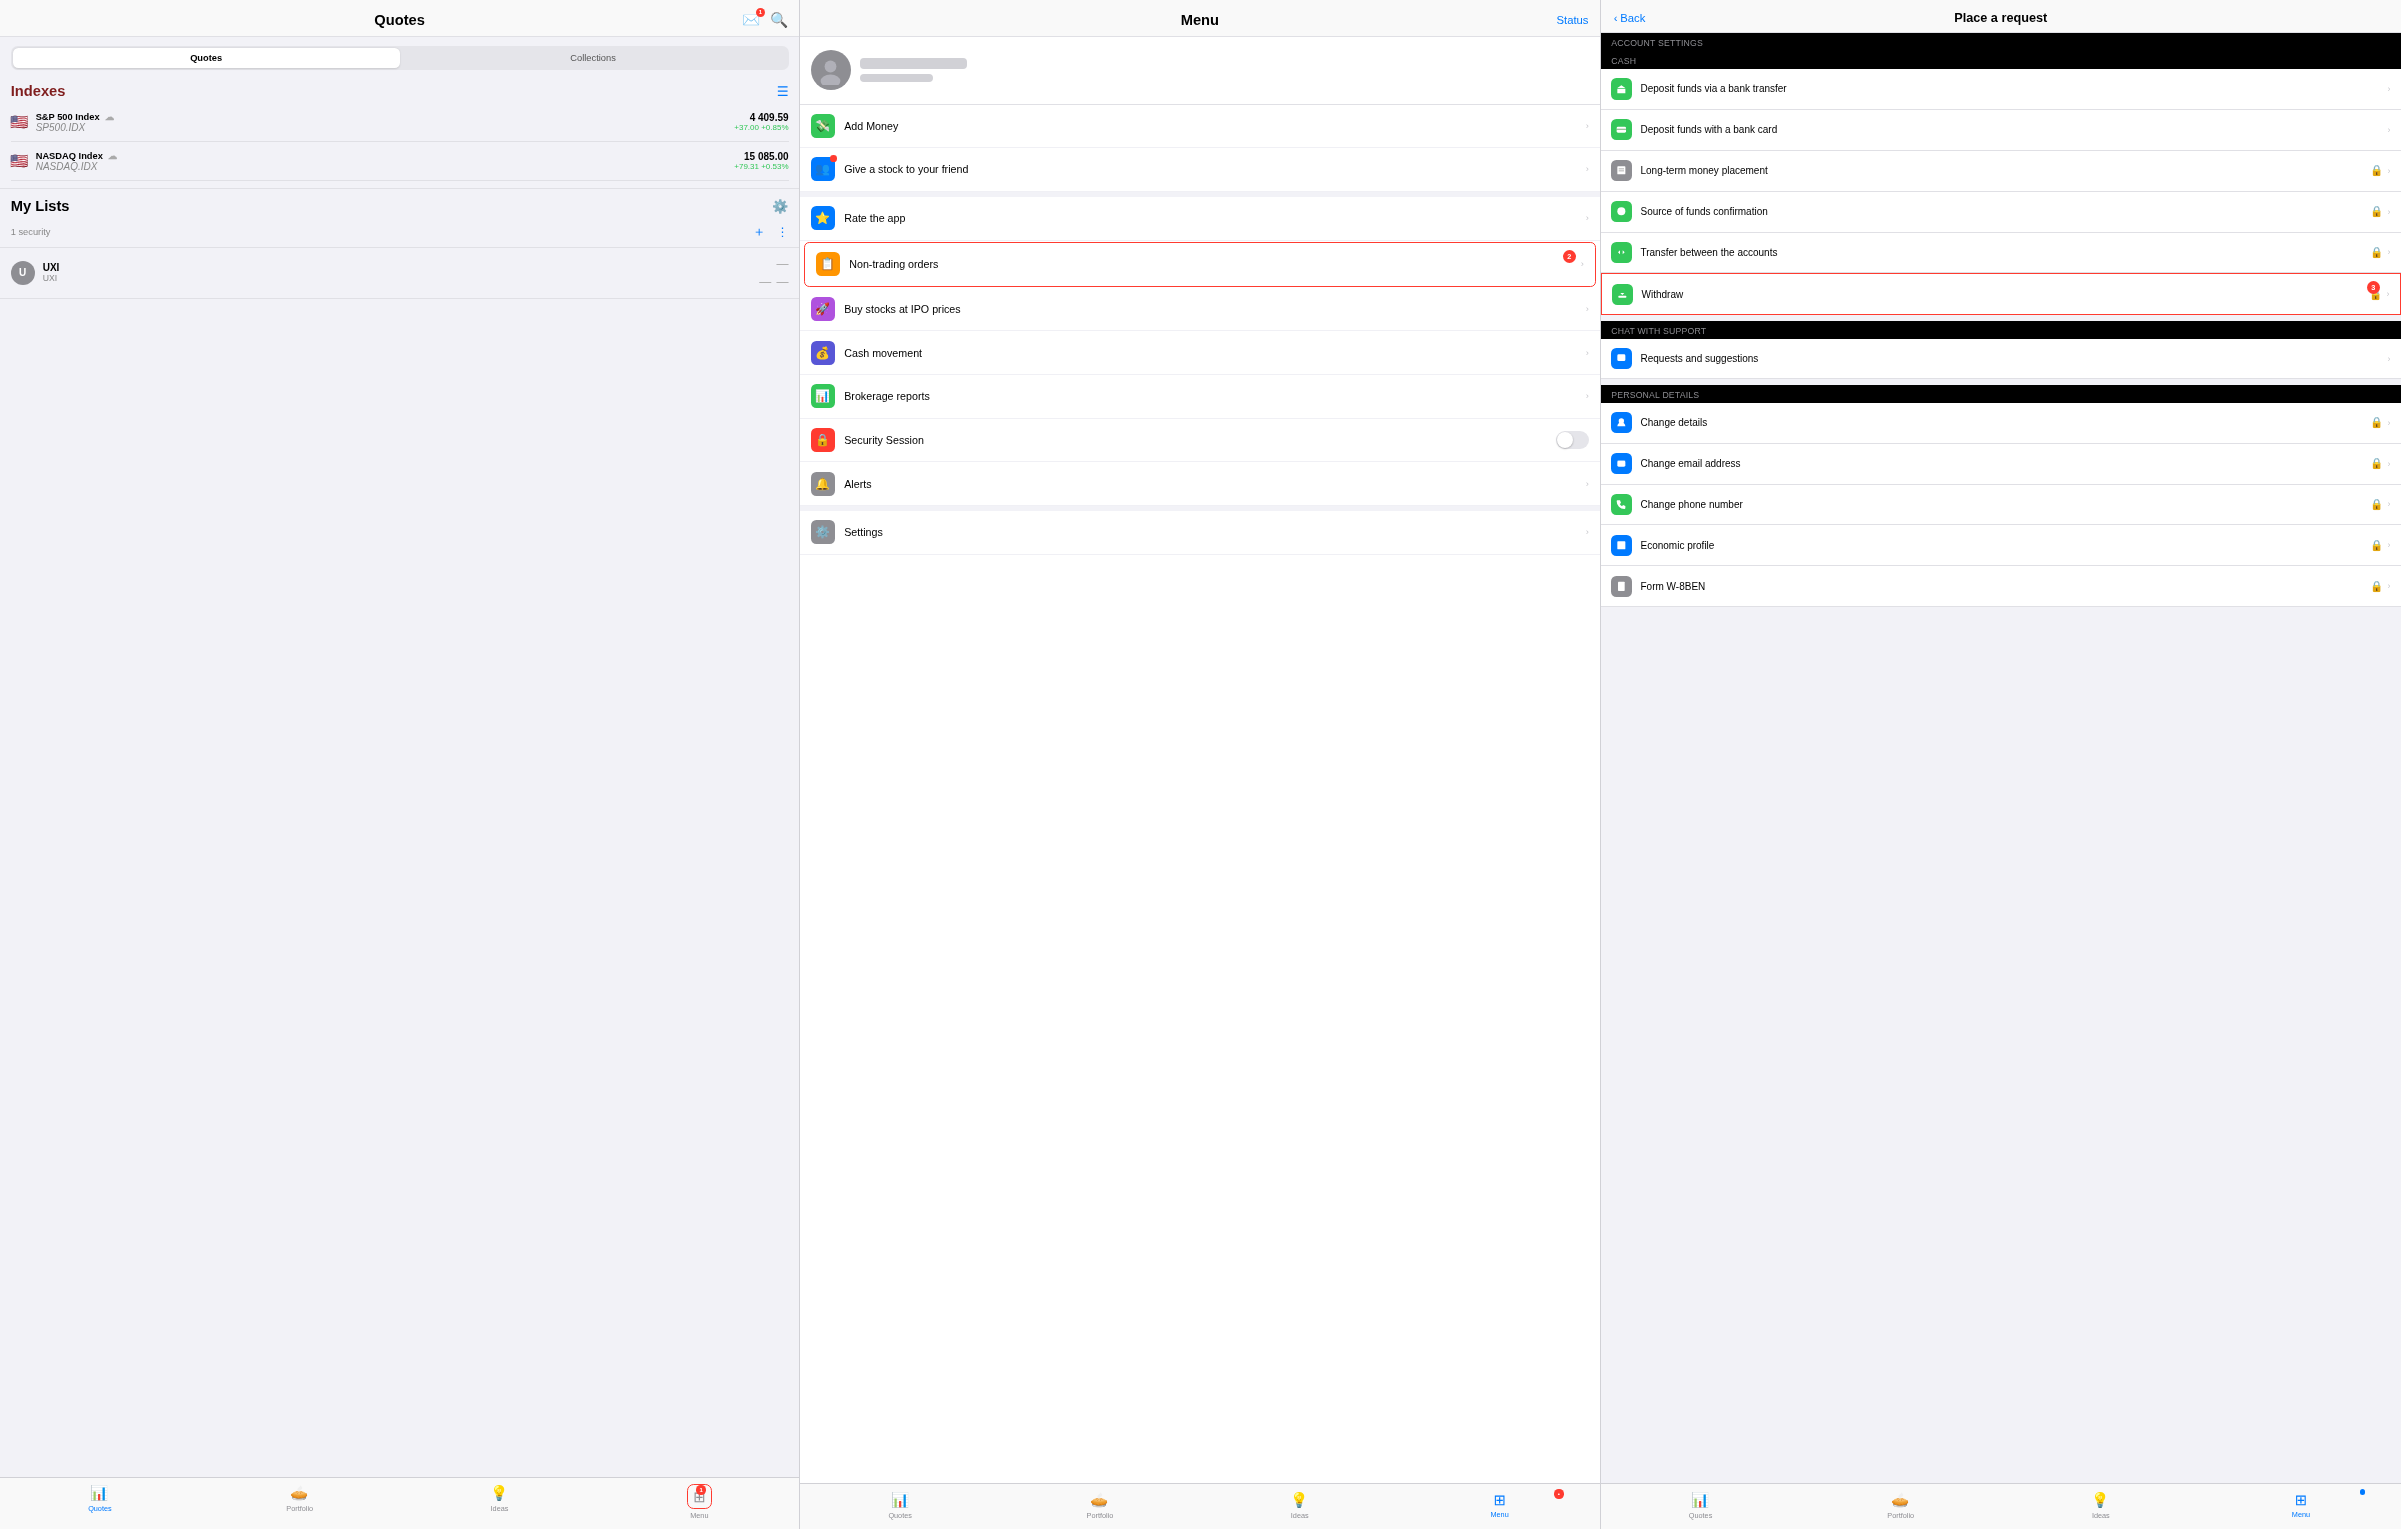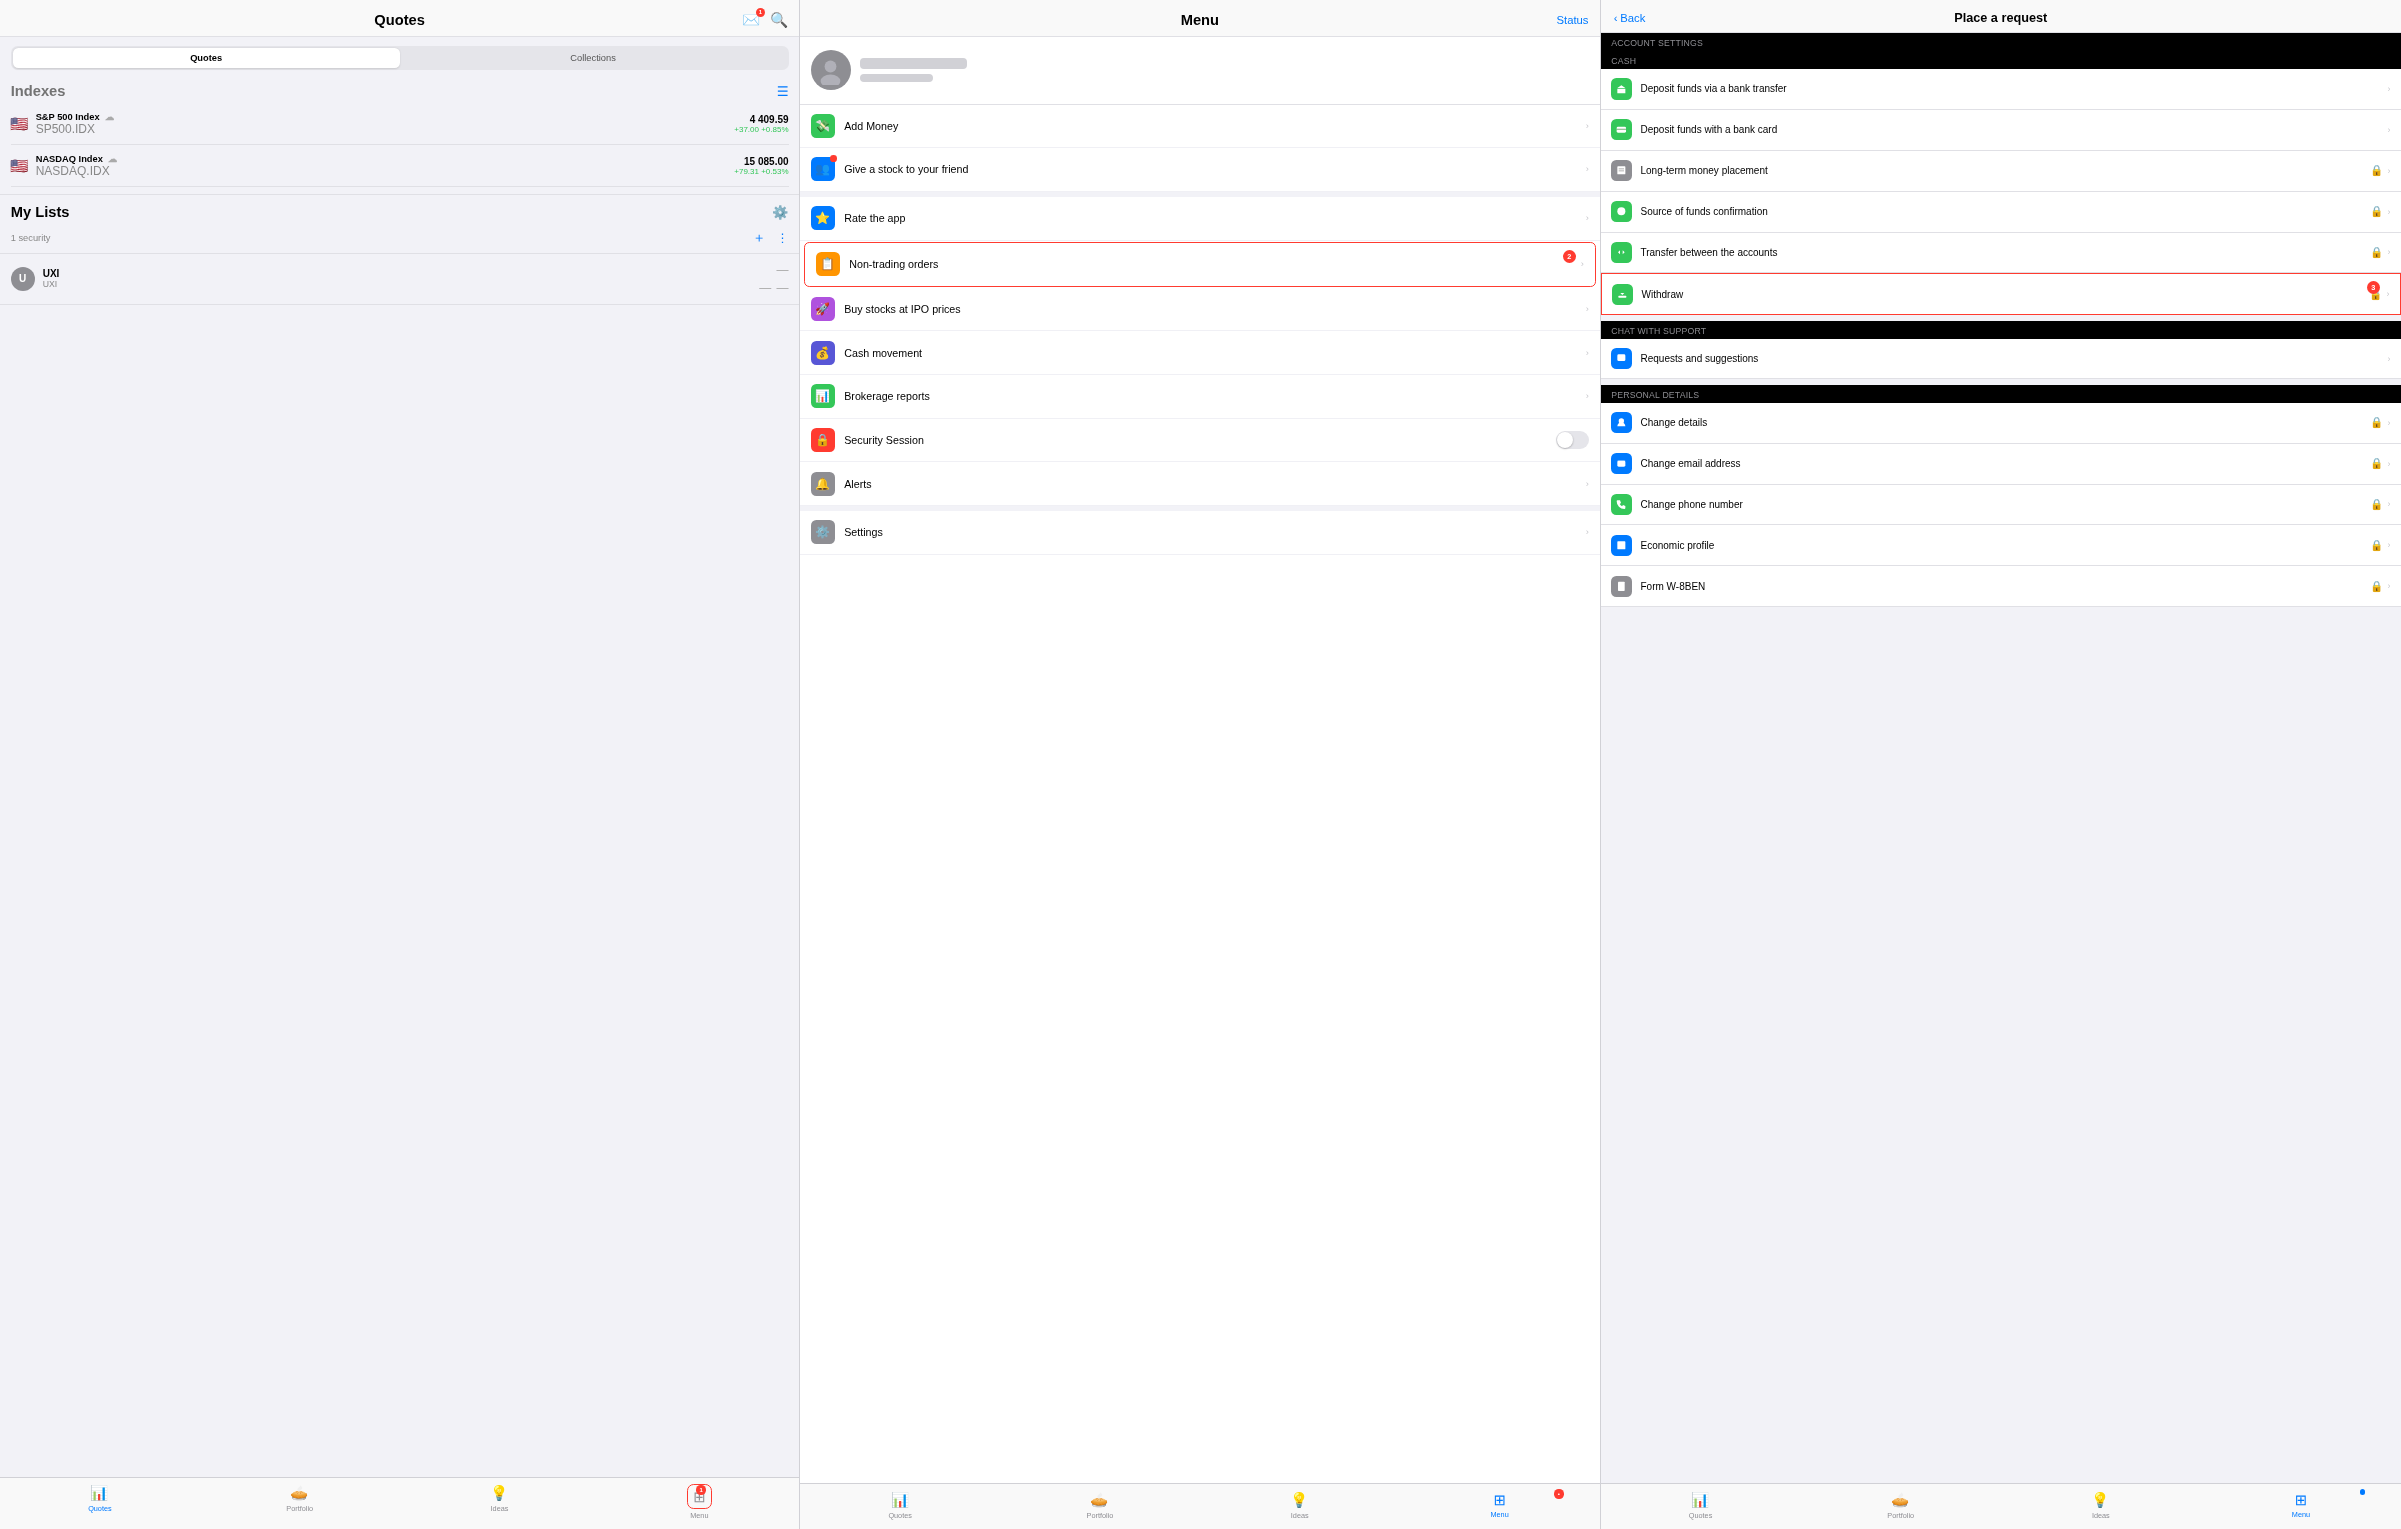--- a/index.html
+++ b/index.html
@@ -97,40 +97,40 @@
     
     .section-title-row {
       display: flex;
       align-items: center;
       justify-content: space-between;
       padding: 6.7px 10.7px 4px;
     }
     .section-title {
       font-size: 14.7px;
       font-weight: 700;
-      color: #737373;
+      color: #7f1d1d;
     }
     .icon-btn {
       font-size: 13.3px;
       color: #007aff;
       cursor: pointer;
     }
 
     
     .index-list { padding: 0 10.7px; }
     .index-item {
       display: flex;
       align-items: center;
       padding: 8px 0;
       border-bottom: 0.7px solid #e0e0e5;
     }
     .index-flag { font-size: 14.7px; margin-right: 6.7px; }
     .index-info { flex: 1; }
     .index-name { font-size: 9.3px; font-weight: 600; color: #000; }
-    .index-ticker { font-size: 12px; color: #888; }
+    .index-ticker { font-size: 10px; color: #888; font-style: italic; }
     .index-price-col { text-align: right; }
     .index-price { font-size: 10px; font-weight: 600; color: #000; }
     .index-change { font-size: 8px; color: #34c759; }
     .cloud-icon { font-size: 9.3px; color: #aaa; margin-left: 2.7px; }
 
     
     .my-lists-header {
       display: flex;
       align-items: center;
       justify-content: space-between;

